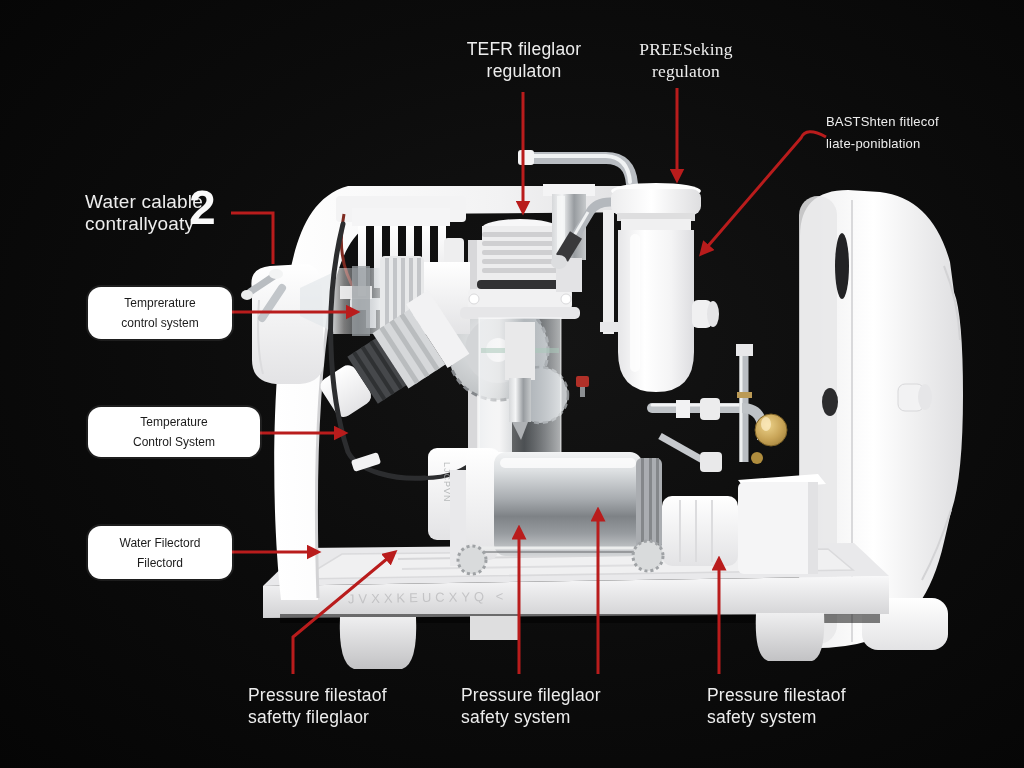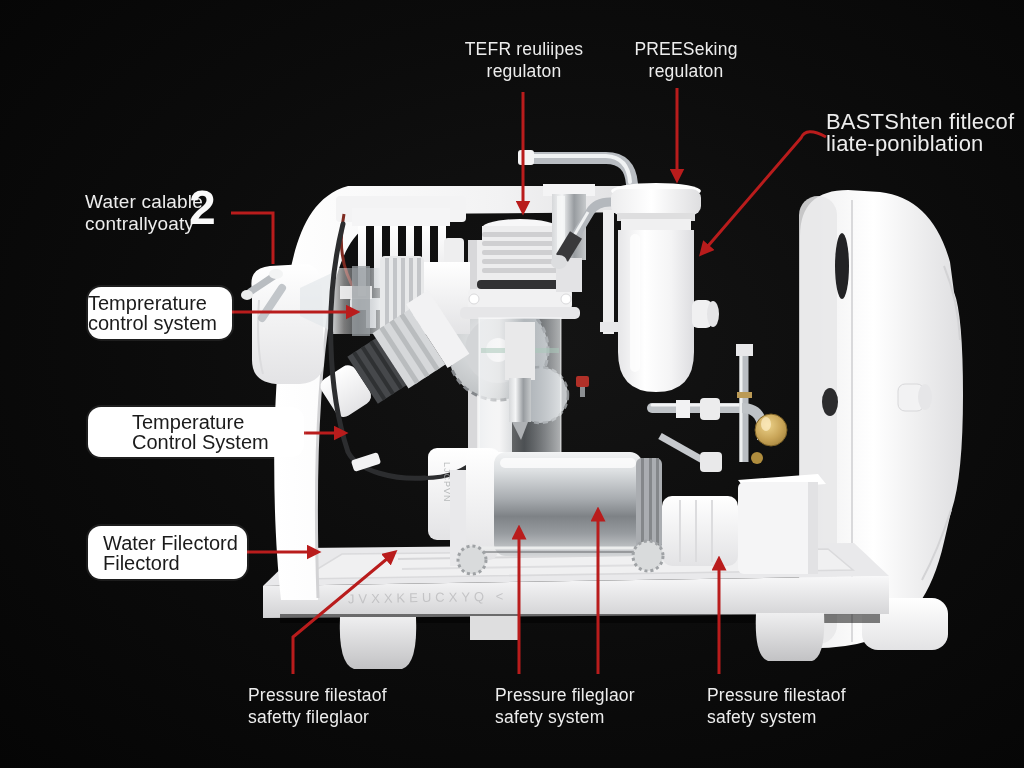--- a/index.html
+++ b/index.html
@@ -13,21 +13,21 @@
   .float-label{
     position:absolute;color:#ededed;font-size:17.5px;line-height:22px;
     font-weight:500;letter-spacing:.2px;white-space:nowrap;
   }
   .centered{text-align:center;}
   .big-num{
     position:absolute;color:#fafafa;font-size:48px;font-weight:700;line-height:48px;
   }
   .callout-box{
     position:absolute;background:#ffffff;border-radius:13px;
-    color:#1b1b1b;text-align:left;font-size:20px;line-height:20px;font-weight:500;
+    color:#1b1b1b;text-align:center;font-size:12px;line-height:20px;font-weight:500;
     display:flex;flex-direction:column;justify-content:center;
     box-shadow:0 0 0 2px rgba(255,255,255,.08);
   }
   .engraving{
     position:absolute;color:#b9b9bb;opacity:.75;font-size:13px;letter-spacing:4px;
     transform:rotate(-1deg);font-weight:500;
   }
   .side-marking{
     position:absolute;color:#a9acad;opacity:.8;font-size:9px;letter-spacing:1px;
     transform:rotate(90deg);transform-origin:left top;
@@ -321,55 +321,55 @@
     </g>
   </svg>
 
   <div class="float-label" style="left:85px;top:191px;font-size:19px;line-height:22px;">
     <div>Water calable</div>
     <div>contrallyoaty</div>
   </div>
   <div class="big-num" style="left:189px;top:184px;">2</div>
 
   <div class="float-label centered" style="left:448px;top:38px;width:152px;">
-    <div>TEFR reuliipes</div>
+    <div>TEFR fileglaor</div>
     <div>regulaton</div>
   </div>
 
-  <div class="float-label centered" style="left:611px;top:38px;width:150px;">
+  <div class="float-label centered" style="left:611px;top:38px;width:150px;font-family:Liberation Serif, serif;">
     <div>PREESeking</div>
     <div>regulaton</div>
   </div>
 
-  <div class="float-label" style="left:826px;top:111px;font-size:22px;">
+  <div class="float-label" style="left:826px;top:111px;font-size:13px;">
     <div>BASTShten fitlecof</div>
     <div>liate-poniblation</div>
   </div>
 
   <div class="callout-box" style="left:88px;top:287px;width:144px;height:52px;">
     <div>Temprerature</div>
     <div>control system</div>
   </div>
 
-  <div class="callout-box" style="left:88px;top:407px;width:172px;height:50px;padding-left:44px;">
+  <div class="callout-box" style="left:88px;top:407px;width:172px;height:50px;">
     <div>Temperature</div>
     <div>Control System</div>
   </div>
 
-  <div class="callout-box" style="left:88px;top:526px;width:144px;height:53px;padding-left:15px;">
+  <div class="callout-box" style="left:88px;top:526px;width:144px;height:53px;">
     <div>Water Filectord</div>
     <div>Filectord</div>
   </div>
 
   <div class="float-label" style="left:248px;top:684px;">
     <div>Pressure filestaof</div>
     <div>safetty fileglaor</div>
   </div>
 
-  <div class="float-label" style="left:495px;top:684px;">
+  <div class="float-label" style="left:461px;top:684px;">
     <div>Pressure fileglaor</div>
     <div>safety system</div>
   </div>
 
   <div class="float-label" style="left:707px;top:684px;">
     <div>Pressure filestaof</div>
     <div>safety system</div>
   </div>
 
   <div class="engraving" style="left:348px;top:590px;">JVXXKEUCXYQ &lt;</div>

